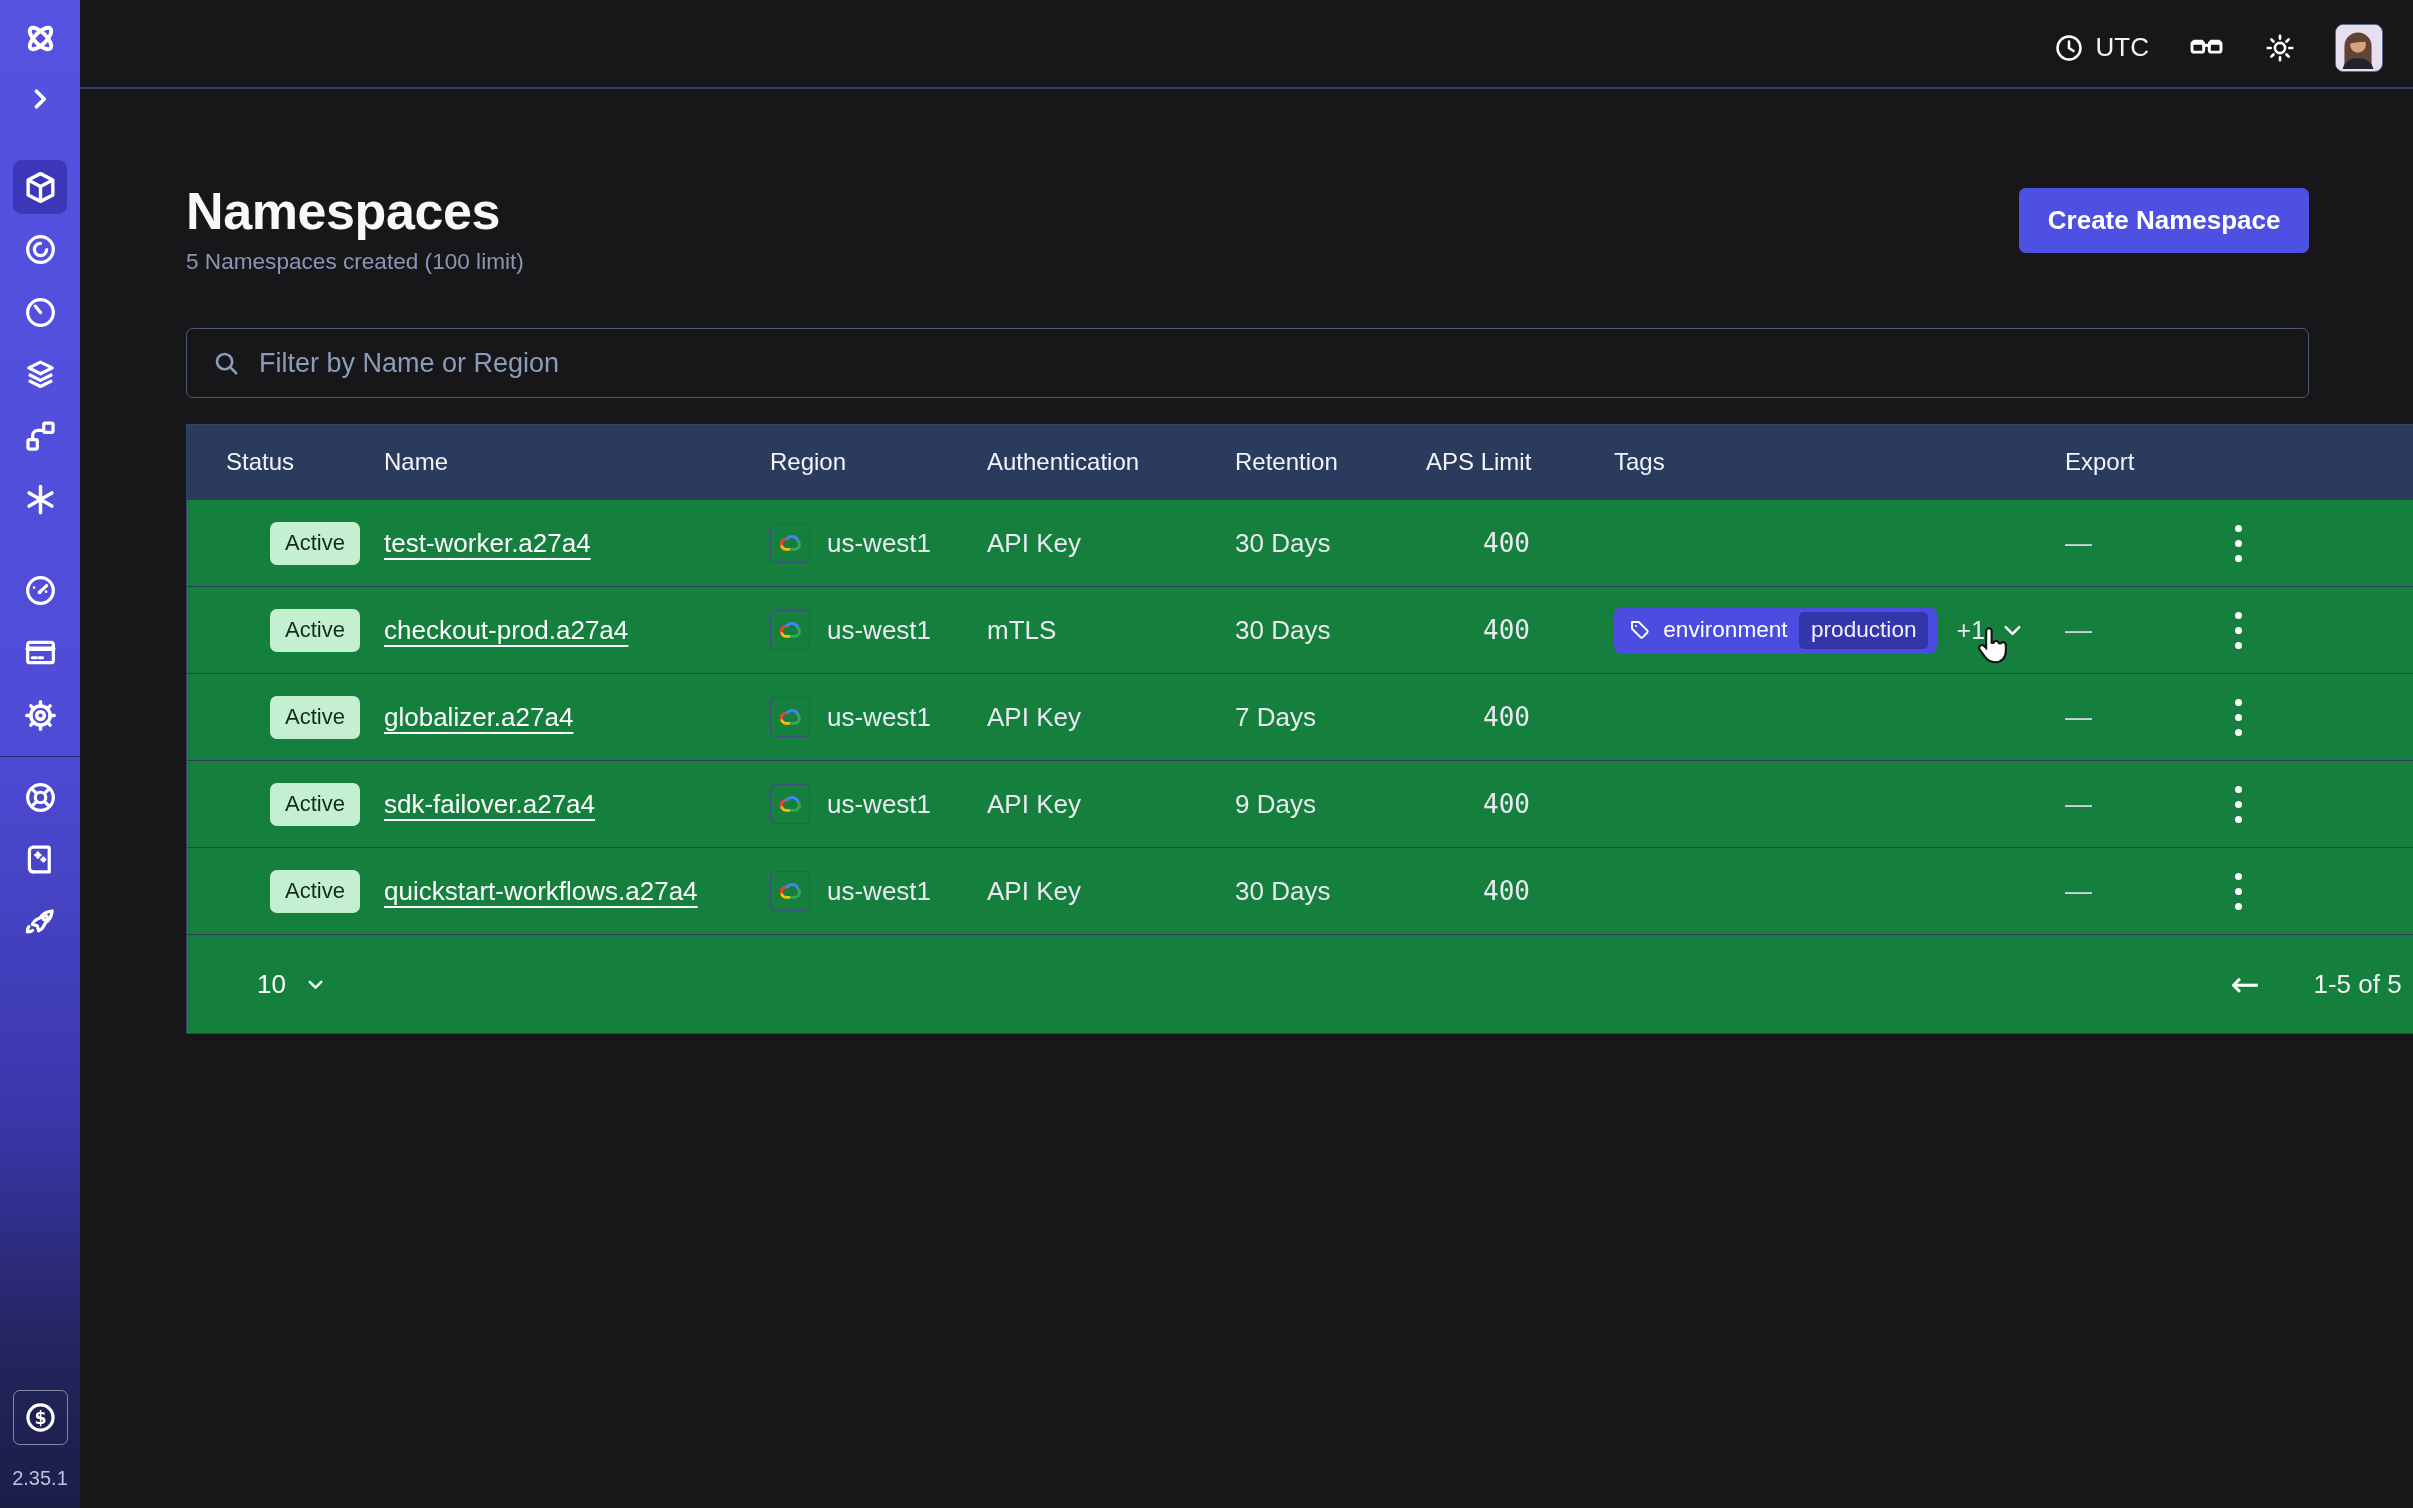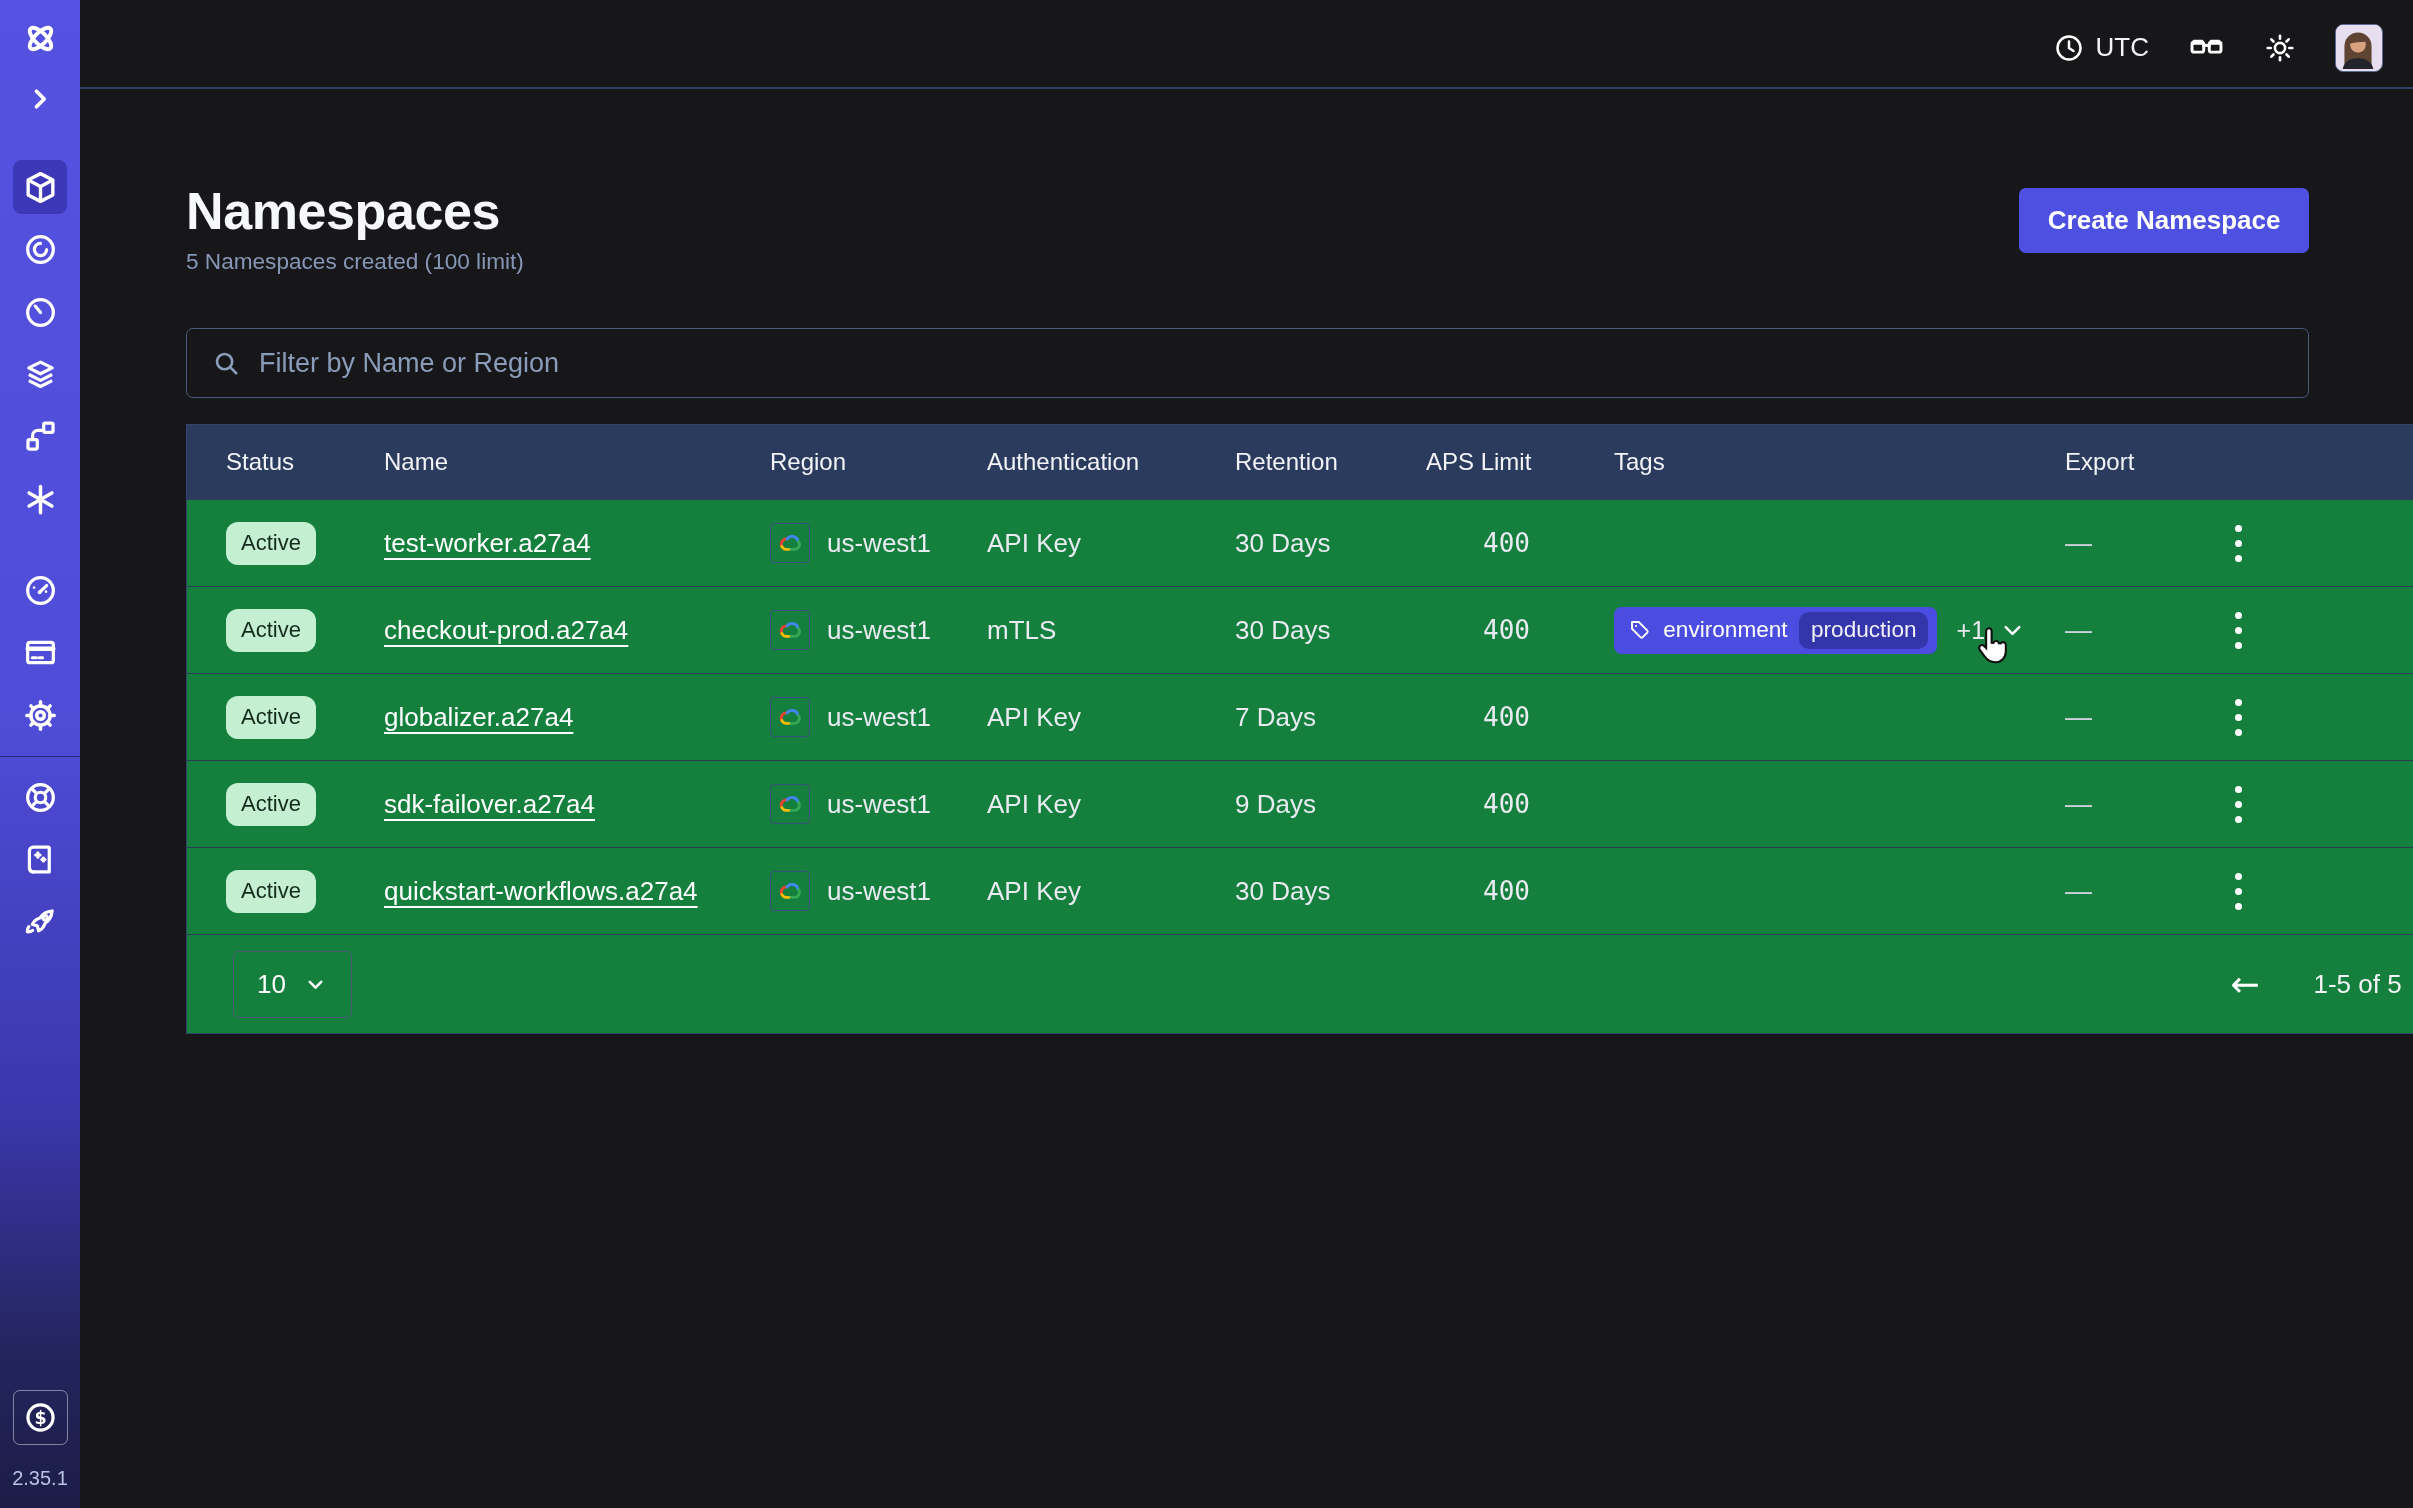--- a/index.html
+++ b/index.html
@@ -45,34 +45,34 @@
     font-size:27px; color:#dfe4ee; font-family:"Liberation Sans", sans-serif; }
   .filter-bar input::placeholder { color:#8b9cba; }
 
   
   .table { margin-top:26px; width:2352px; border:1.7px solid #33436a; background:#15803d; }
   .tgrid { display:grid; grid-template-columns:158px 386px 217px 248px 191px 188px 451px 242px;
     padding-left:39px; align-items:center; }
   .thead { height:74px; background:#2b3b5e; font-size:24px; font-weight:500; color:#f2f4f8; }
   .trow { height:87px; border-top:1.7px solid #2c3a5c; font-size:26px; color:#e9ebf1; }
   .badge { display:inline-block; background:#c4f0d1; color:#132b1d; font-size:22px; font-weight:500;
-    padding:8.4px 15px; border-radius:12px; }
+    padding:8.4px 15px; border-radius:7px;margin-left:44px; }
   .name-link { color:#fff; text-decoration:underline; text-underline-offset:5.9px;
     text-decoration-thickness:1.7px; cursor:pointer; font-size:26px; }
   .region-cell { display:flex; align-items:center; gap:17px; }
   .gcp-box { width:40px; height:40px; border:1.7px solid #3a4f7d; border-radius:4.2px;
     display:flex; align-items:center; justify-content:center; }
   .aps-cell { text-align:right; padding-right:84px; font-family:"DejaVu Sans Mono", monospace;
     font-size:26px; }
   .tags-cell { display:flex; align-items:center; }
   .tag-group { display:flex; align-items:center; }
   .tag-chip { display:flex; align-items:center; gap:11.7px; background:#4a4de0; border-radius:7.5px;
     height:47px; padding:0 8.4px 0 15px; cursor:pointer; }
   .tag-key { font-size:22.6px; color:#fff; }
-  .tag-value { background:rgba(10,10,70,0.35); border-radius:10px; padding:5.9px 11.7px;
+  .tag-value { background:rgba(10,10,70,0.35); border-radius:5px; padding:5.9px 11.7px;
     font-size:22.6px; color:#f0f1fb; }
   .tag-more { font-size:25px; margin:0 13.4px 0 20px; }
   .export-cell { display:flex; align-items:center; justify-content:space-between; padding-right:60px; }
   .dash { color:#cdd2dc; font-size:27px; }
   .kebab { display:flex; flex-direction:column; gap:7.5px; cursor:pointer; padding:5px; }
   .kebab span { width:7.5px; height:7.5px; border-radius:50%; background:#fff; display:block; }
 
   .tfoot { height:99px; border-top:1.7px solid #2c3a5c; display:flex; align-items:center;
     justify-content:space-between; padding:0 52px 0 46px; }
   .page-size { width:119px; height:67px; border:1.7px solid #4b5a78; border-radius:5px;

